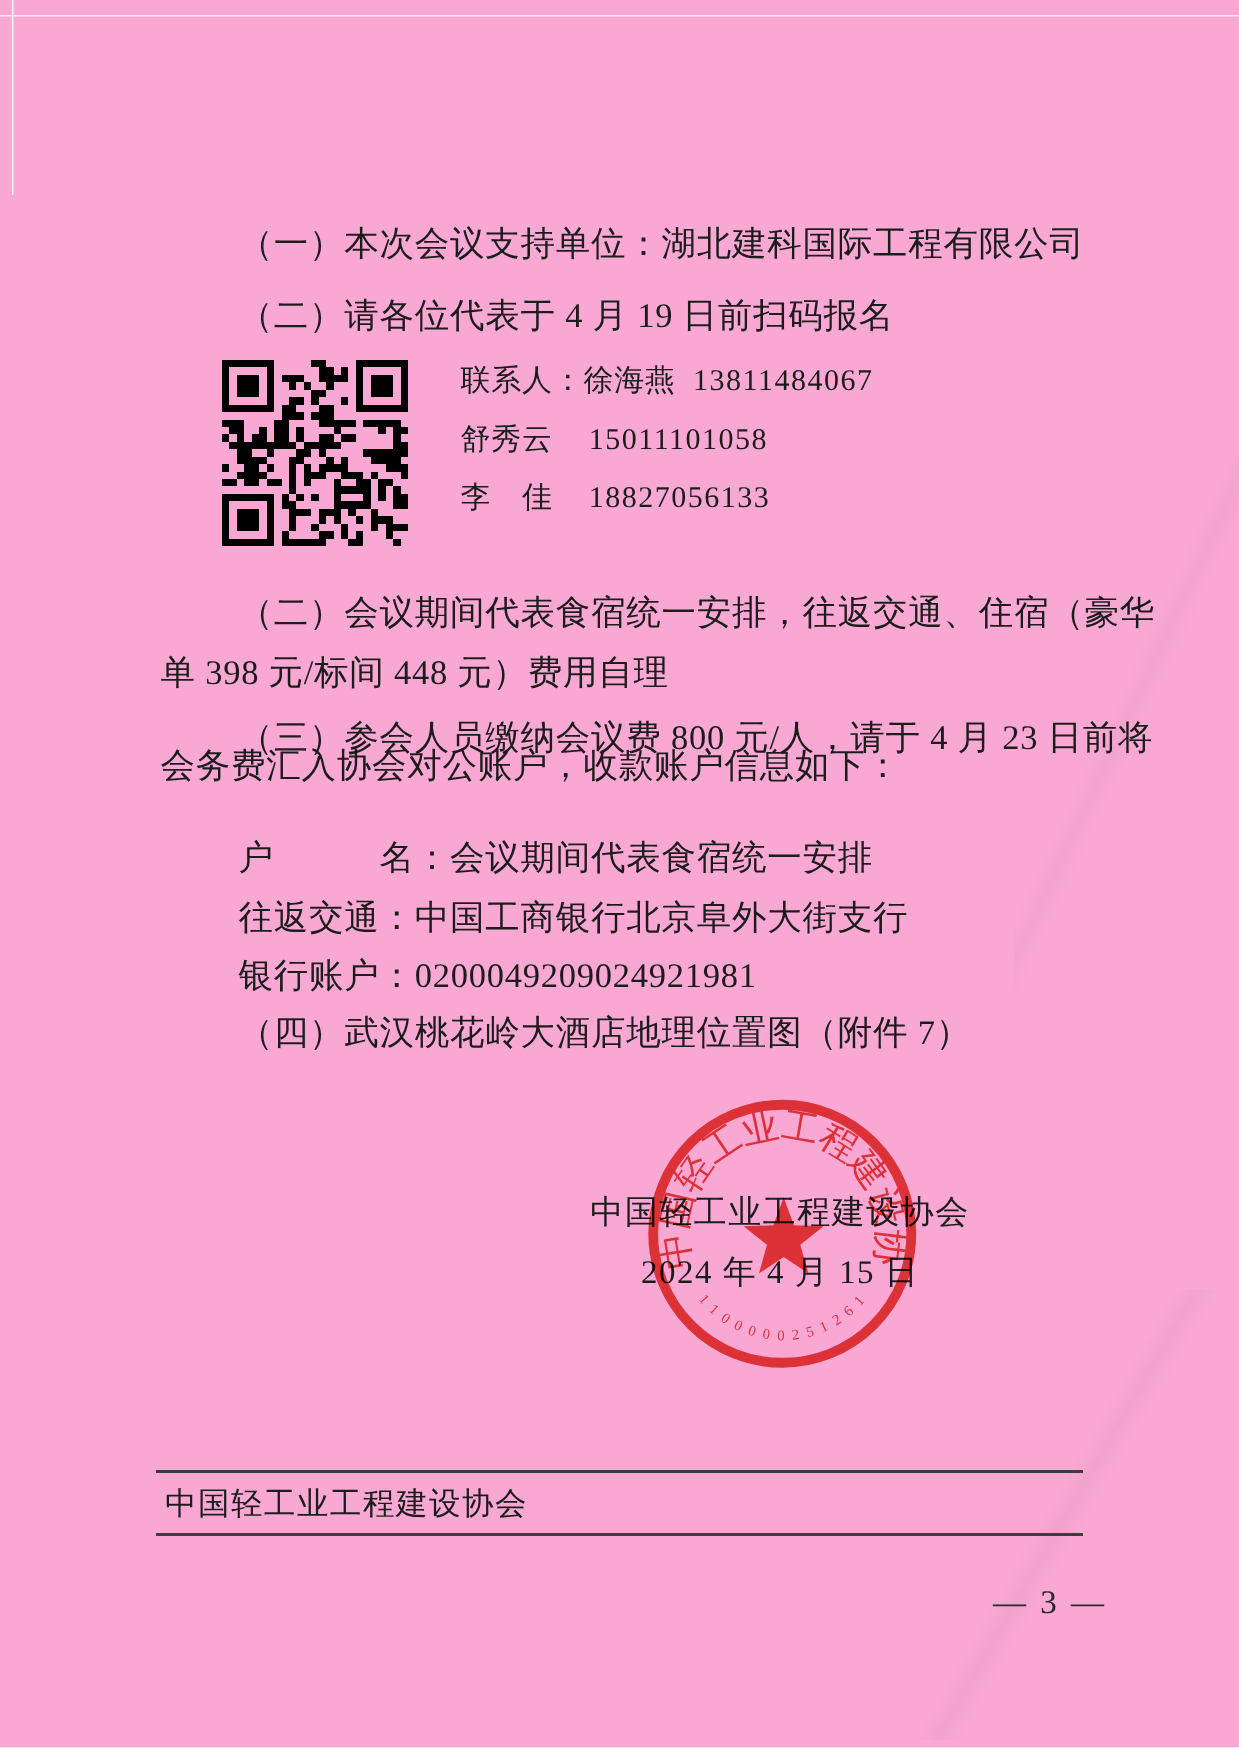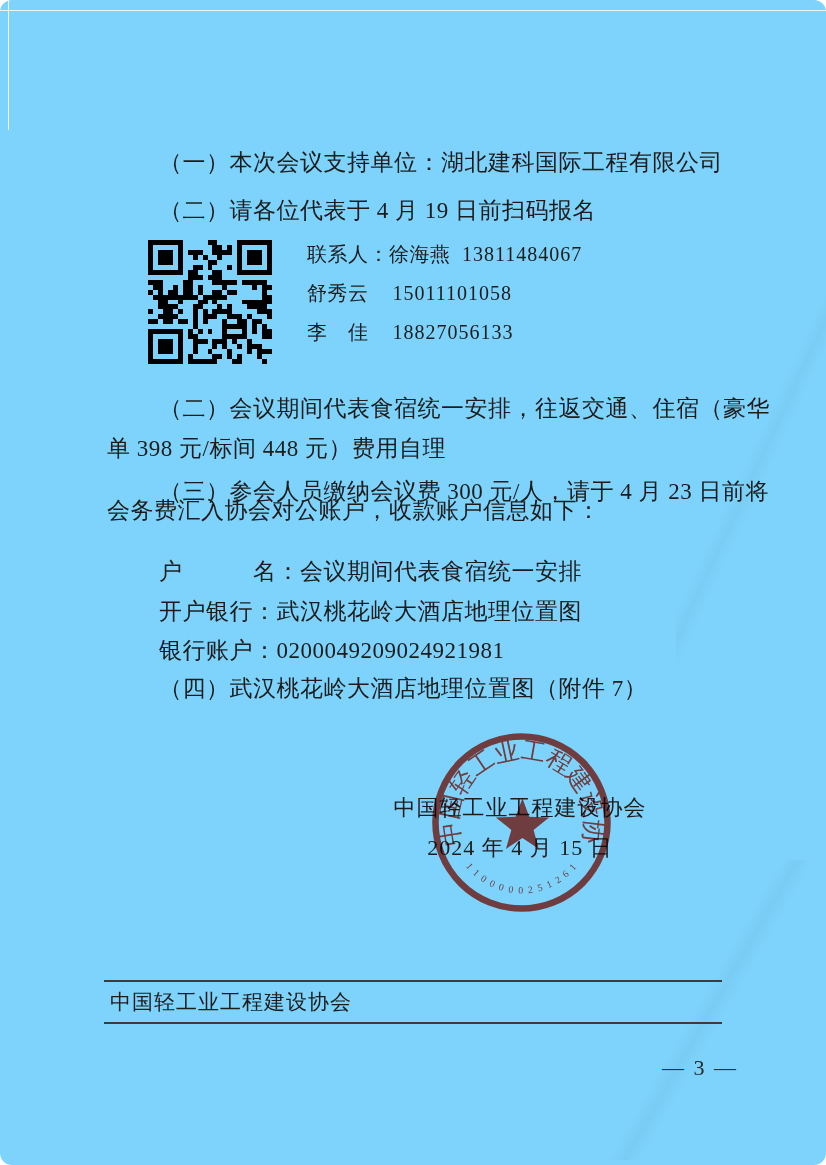--- a/index.html
+++ b/index.html
@@ -1,23 +1,22 @@
 <!DOCTYPE html>
 <html><head>
 <meta charset="utf-8">
 <style>
   html,body{margin:0;padding:0;background:#ffffff;}
   .page{
     position:relative;
     width:826px;height:1165px;
-    background:#7dd3fc;
+    background:#f9a8d4;
     overflow:hidden;
     font-family:"Liberation Serif","DejaVu Serif",serif;
     color:#1c1c1c;
-    border-radius:12px;
   }
   
   .scan-edge-h{position:absolute;left:0;top:10px;width:100%;height:1px;background:#f1f1f1;}
   .scan-edge-v{position:absolute;left:8px;top:0;width:1px;height:130px;background:#f2f2f2;}
   .scan-streak-1{position:absolute;right:0;top:160px;width:150px;height:640px;
     background:linear-gradient(115deg,transparent 47%,rgba(0,0,0,0.028) 50%,transparent 53%);}
   .scan-streak-2{position:absolute;right:0;top:860px;width:230px;height:300px;
     background:linear-gradient(120deg,transparent 46%,rgba(0,0,0,0.03) 50%,transparent 54%);}
 
   .line{
@@ -317,25 +316,25 @@
     </div>
     <div class="contact-row">
       <span class="c-name">李　佳</span>
       <span class="c-phone">18827056133</span>
     </div>
   </div>
 
   <div class="line indent" style="top:394px">（二）会议期间代表食宿统一安排，往返交通、住宿（豪华</div>
   <div class="line" style="top:434px">单 398 元/标间 448 元）费用自理</div>
 
-  <div class="line indent" style="top:477px">（三）参会人员缴纳会议费 300 元/人，请于 4 月 23 日前将</div>
+  <div class="line indent" style="top:477px">（三）参会人员缴纳会议费 800 元/人，请于 4 月 23 日前将</div>
   <div class="line" style="top:496px">会务费汇入协会对公账户，收款账户信息如下：</div>
 
   <div class="line indent" style="top:557px">户　　　名：会议期间代表食宿统一安排</div>
-  <div class="line indent" style="top:597px">开户银行：武汉桃花岭大酒店地理位置图</div>
+  <div class="line indent" style="top:597px">往返交通：中国工商银行北京阜外大街支行</div>
   <div class="line indent" style="top:636px">银行账户：0200049209024921981</div>
   <div class="line indent" style="top:674px">（四）武汉桃花岭大酒店地理位置图（附件 7）</div>
 
   <div class="signature">
     <div class="sig-org">中国轻工业工程建设协会</div>
     <div class="sig-date">2024 年 4 月 15 日</div>
   </div>
 
   <div class="seal">
     <svg viewBox="0 0 200 200">

